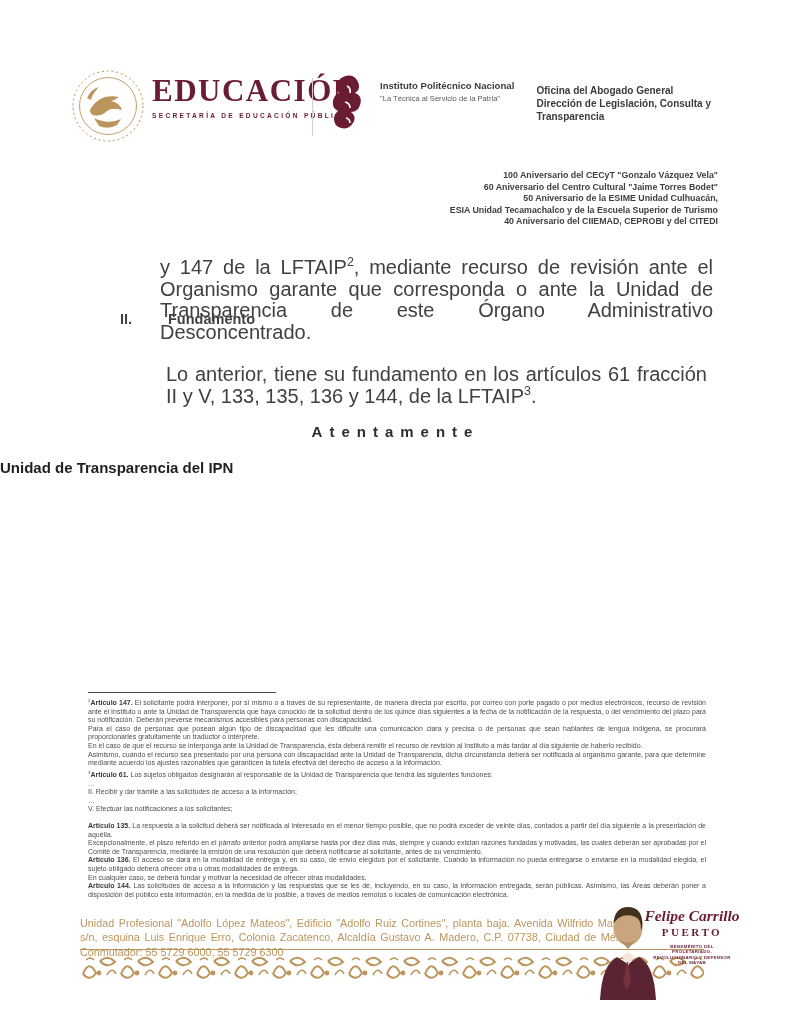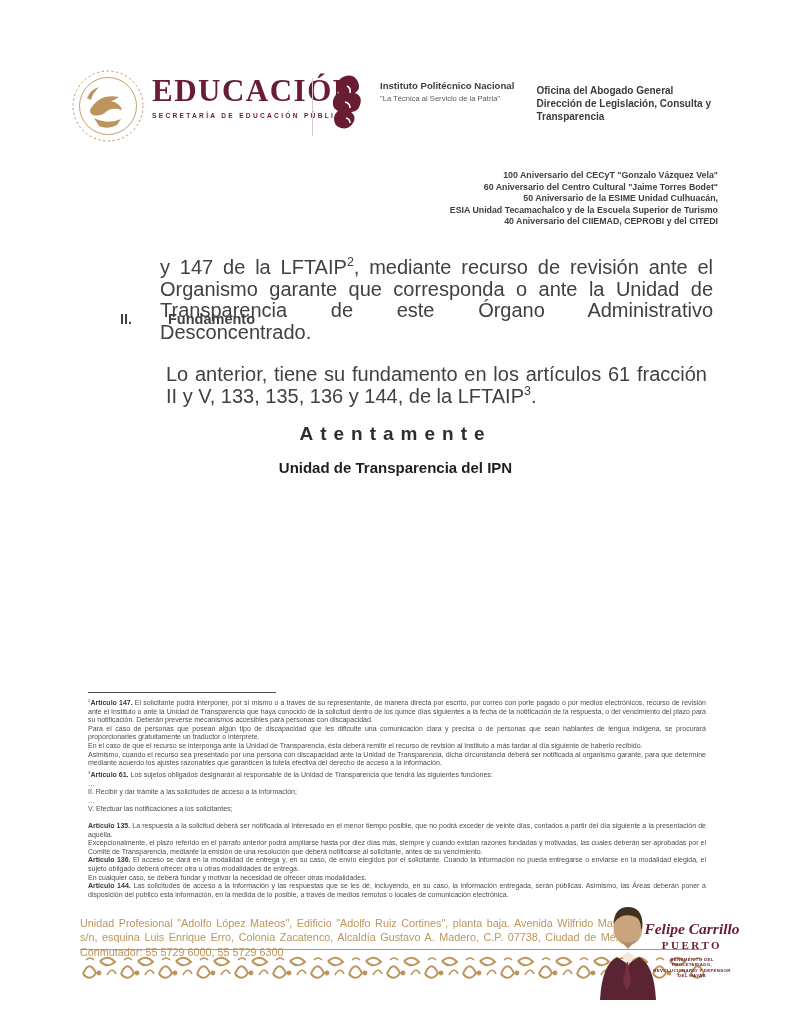--- a/index.html
+++ b/index.html
@@ -26,22 +26,22 @@
          font-size:8.8px;line-height:11.6px;color:#3f4042;}
 
   
   .body-text{font-size:20px;line-height:21.6px;color:#414042;}
   .p1{position:absolute;left:160px;top:237px;width:553px;text-align:justify;}
   .section-head{position:absolute;left:120px;top:309px;font-weight:700;font-size:14.5px;}
   .section-head .numeral{display:inline-block;width:48px;}
   .p2{position:absolute;left:166px;top:344px;width:541px;text-align:justify;}
   .p3{position:absolute;left:92px;top:397px;width:625px;}
   .salutation{position:absolute;left:0;top:423px;width:791px;text-align:center;
-              font-weight:700;font-size:19px;letter-spacing:7px;color:#2e2e30;}
-  .signature{position:absolute;left:0;top:459px;width:791px;text-align:center;
+              font-weight:700;font-size:15px;letter-spacing:7px;color:#2e2e30;}
+  .signature{position:absolute;left:0;top:459px;width:791px;text-align:left;
              font-weight:700;font-size:15px;color:#1f1f21;}
 
   
   .fn-rule{position:absolute;left:88px;top:692px;width:188px;height:1.2px;background:#4d4d4f;}
   .fnotes{font-size:7px;line-height:8.6px;color:#4d4d4f;text-align:justify;}
   .fn2{position:absolute;left:88px;top:699px;width:618px;}
   .fn3{position:absolute;left:88px;top:771px;width:618px;}
   .fnotes b{color:#3a3a3c;}
   .fnotes .gap-before{margin-top:8px;}
 
@@ -49,21 +49,21 @@
   .addr{position:absolute;left:80px;top:905px;width:558px;color:#BC955C;
         font-size:10.8px;line-height:14.6px;text-align:justify;}
   .footer-rule{position:absolute;left:80px;top:949px;width:624px;height:1px;background:#BC955C;}
   .band{position:absolute;left:80px;top:954px;width:624px;height:26px;}
   .portrait{position:absolute;left:584px;top:896px;width:88px;height:104px;}
   .logo2024{position:absolute;left:636px;top:902px;width:112px;text-align:center;
             font-family:"Liberation Serif",serif;color:#691C32;}
   .y2024{position:relative;font-weight:700;font-size:30px;line-height:30px;letter-spacing:1px;}
   .anio-de{position:absolute;left:46px;top:13px;font-size:3.6px;letter-spacing:.4px;
            font-family:"Liberation Sans",sans-serif;color:#691C32;}
-  .fc-name{font-style:italic;font-weight:700;font-size:15.5px;line-height:17px;margin-top:18px;}
+  .fc-name{font-style:italic;font-weight:700;font-size:15.5px;line-height:17px;margin-top:5px;}
   .fc-puerto{font-weight:700;font-size:11px;letter-spacing:2.5px;line-height:17px;}
   .fc-tiny{font-family:"Liberation Sans",sans-serif;font-weight:700;font-size:4.4px;
            line-height:5.4px;letter-spacing:.3px;margin-top:3px;padding:0 14px;color:#691C32;}
 </style>
 </head>
 <body>
 
 <div class="page">
 
   <svg class="seal" viewBox="0 0 76 76">

